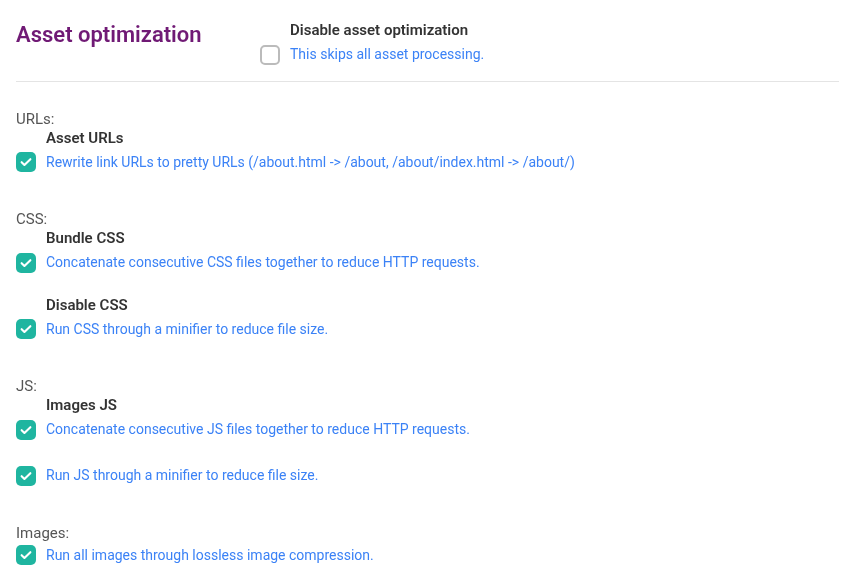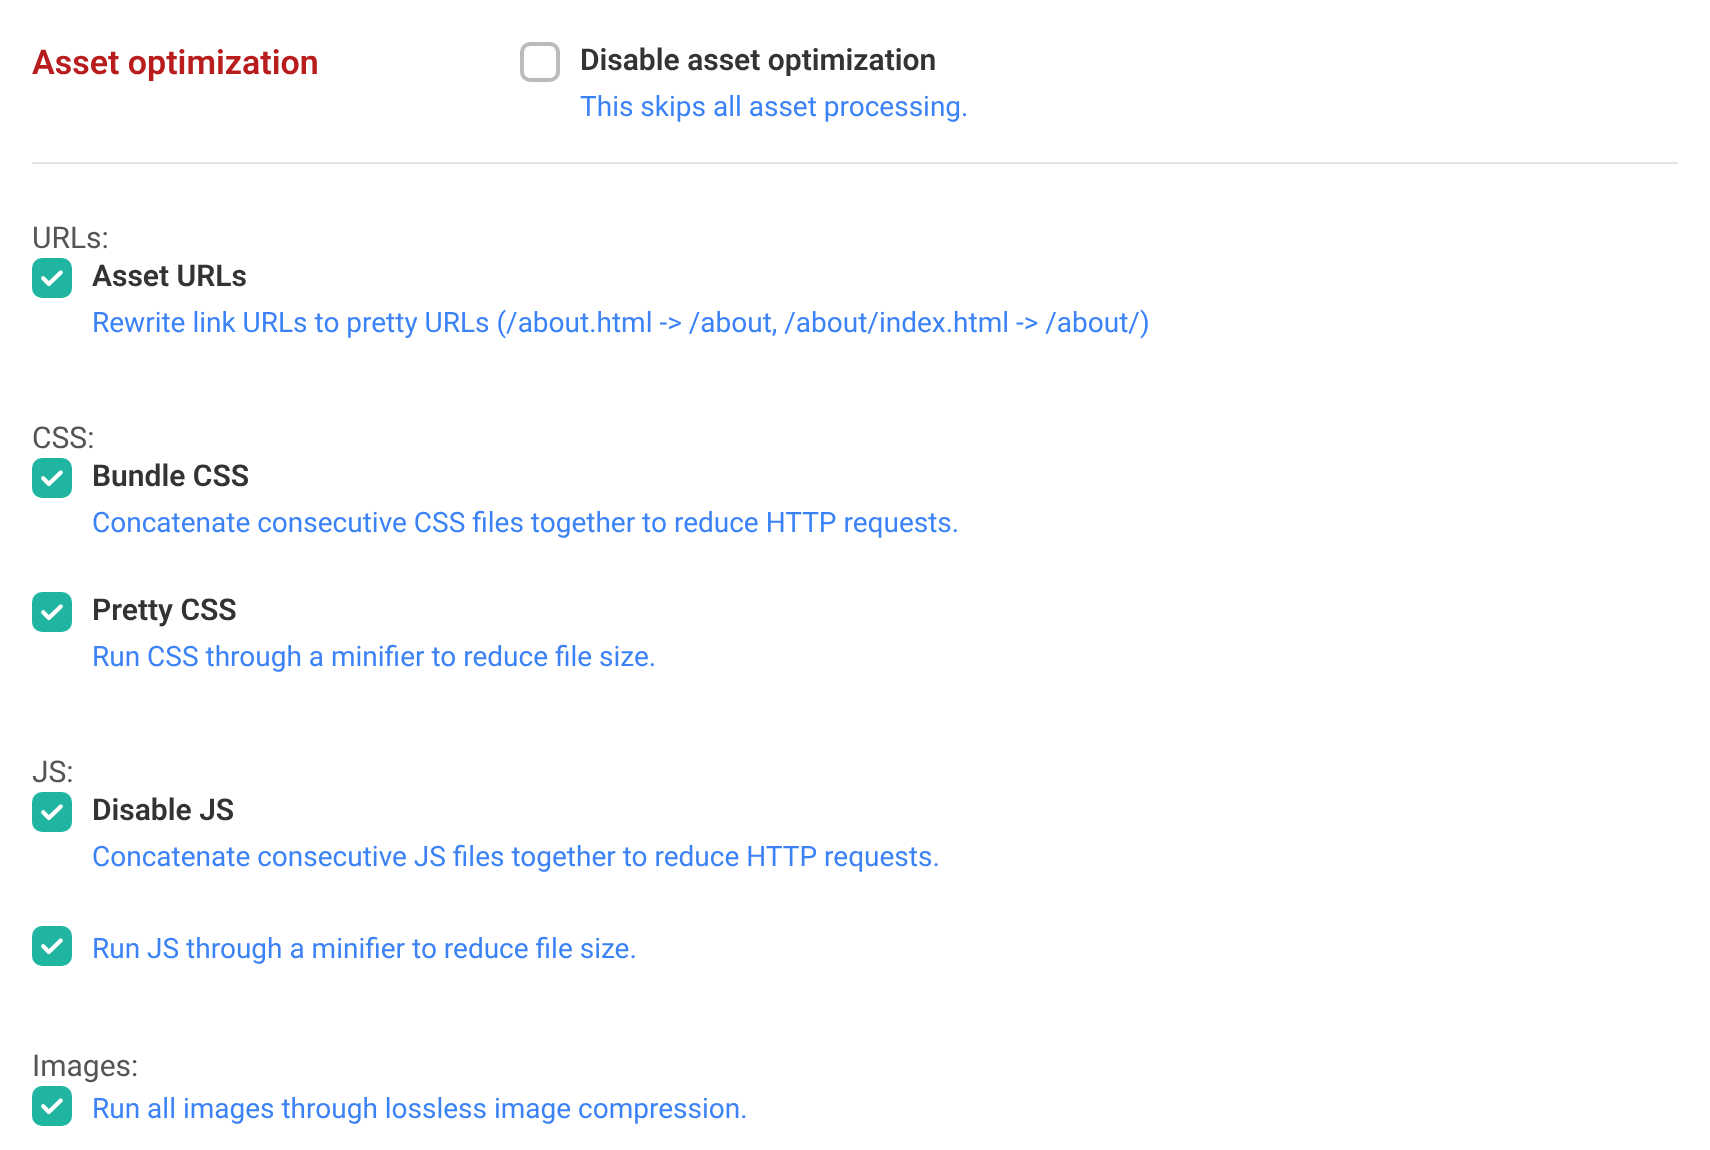--- a/index.html
+++ b/index.html
@@ -6,42 +6,42 @@
   body {
     margin: 0;
     font-family: -apple-system, BlinkMacSystemFont, "Segoe UI", Roboto, sans-serif;
     font-size: 14px;
     color: #333;
     background: #fff;
     width: 855px;
     padding: 20px 16px 24px 16px;
   }
   .section-title {
-    font-size: 17px;
+    font-size: 22px;
     font-weight: 600;
-    color: #b91c1c;
+    color: #701a75;
   }
   .row {
     display: flex;
     align-items: flex-start;
     padding: 0;
   }
   .label-col {
     width: 244px;
     flex-shrink: 0;
     font-size: 15px;
     color: #555;
     padding-top: 2px;
   }
   .content-col {
     flex: 1;
   }
   .opt {
     display: flex;
-    align-items: flex-start;
+    align-items: flex-end;
     margin-bottom: 22px;
   }
   .opt:last-child { margin-bottom: 0; }
   .checkbox {
     width: 20px;
     height: 20px;
     border-radius: 5px;
     margin-right: 10px;
     flex-shrink: 0;
     display: flex;
@@ -126,38 +126,38 @@
         <span class="opt-desc">Concatenate consecutive CSS files together to reduce HTTP requests.</span>
       </div>
     </div>
     <div class="opt">
       <div class="checkbox checked">
         <svg viewBox="0 0 16 16">
             <path fill="none" stroke="#fff" stroke-width="2.4" stroke-linecap="round" stroke-linejoin="round" d="M3 8.2l3.2 3.2L13 4.8"></path>
           </svg>
       </div>
       <div class="opt-text">
-        <span class="opt-title">Pretty CSS</span>
+        <span class="opt-title">Disable CSS</span>
         <span class="opt-desc">Run CSS through a minifier to reduce file size.</span>
       </div>
     </div>
   </div>
 </div>
 
 <div class="row group">
   <div class="label-col">JS:</div>
   <div class="content-col">
     <div class="opt">
       <div class="checkbox checked">
         <svg viewBox="0 0 16 16">
             <path fill="none" stroke="#fff" stroke-width="2.4" stroke-linecap="round" stroke-linejoin="round" d="M3 8.2l3.2 3.2L13 4.8"></path>
           </svg>
       </div>
       <div class="opt-text">
-        <span class="opt-title">Disable JS</span>
+        <span class="opt-title">Images JS</span>
         <span class="opt-desc">Concatenate consecutive JS files together to reduce HTTP requests.</span>
       </div>
     </div>
     <div class="opt">
       <div class="checkbox checked">
         <svg viewBox="0 0 16 16">
             <path fill="none" stroke="#fff" stroke-width="2.4" stroke-linecap="round" stroke-linejoin="round" d="M3 8.2l3.2 3.2L13 4.8"></path>
           </svg>
       </div>
       <div class="opt-text">

